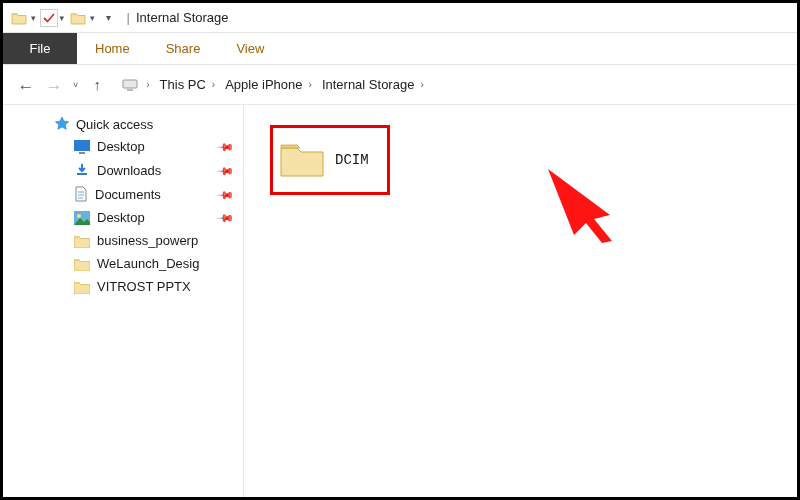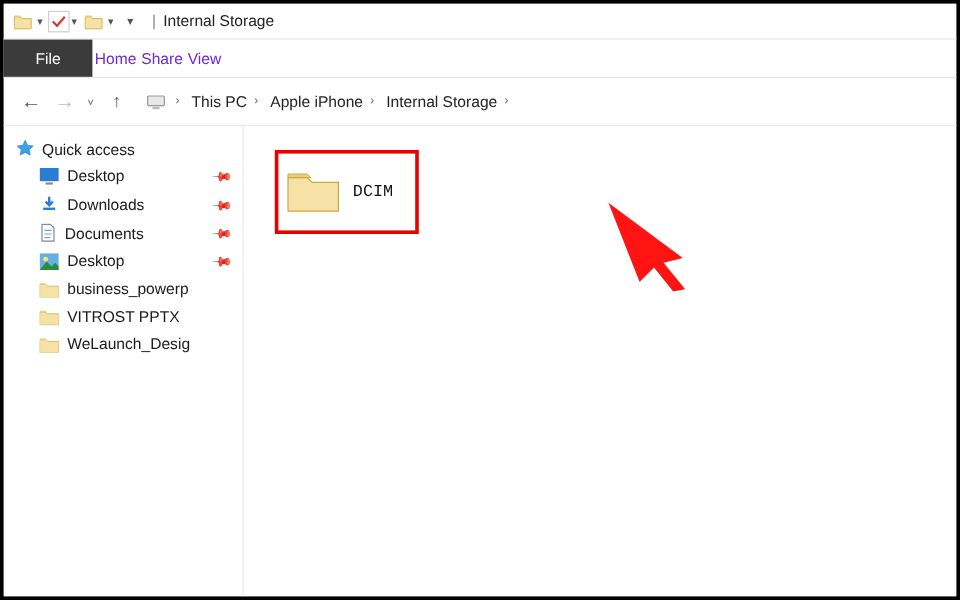--- a/index.html
+++ b/index.html
@@ -11,34 +11,34 @@
   .qat { display: flex; align-items: center; padding: 0 6px; gap: 2px; }
   .qat .ico { width: 20px; height: 20px; display: inline-flex; align-items: center; justify-content: center; }
   .qat .chev { font-size: 9px; color: #555; padding: 0 2px 0 0; }
   .title-sep { color: #888; margin: 0 6px 0 2px; }
   .title-text { color: #222; }
   .titlebar .spacer { flex: 1; }
 
   
   .ribbon { height: 32px; display: flex; align-items: stretch; border-bottom: 1px solid #e5e5e5; }
   .ribbon .file { width: 74px; background: #3b3b3b; color: #fff; display: flex; align-items: center; justify-content: center; font-size: 13px; }
-  .ribbon .tab { padding: 0 2px; display: flex; align-items: center; color: #6d28d9; cursor: default; }
+  .ribbon .tab { padding: 0 18px; display: flex; align-items: center; color: #a16207; cursor: default; }
 
   
   .addrbar { height: 40px; display: flex; align-items: center; padding: 0 8px 0 12px; gap: 6px; border-bottom: 1px solid #e9e9e9; }
   .navbtn { width: 22px; height: 22px; display: flex; align-items: center; justify-content: center; color: #555; font-size: 17px; }
   .navbtn.disabled { color: #bbb; }
   .dropchev { font-size: 9px; color: #555; padding: 0 2px; }
   .upbtn { font-size: 15px; color: #555; }
   .addr { display: flex; align-items: center; flex: 1; height: 26px; padding: 0 4px; gap: 2px; }
   .crumb { display: flex; align-items: center; gap: 4px; padding: 2px 4px; color: #222; cursor: default; }
   .crumb .sep { font-size: 10px; color: #666; margin-left: 2px; }
 
   
-  .body { display: flex; height: calc(500px - 6px - 30px - 32px - 40px); }
+  .body { display: flex; height: calc(500px - 6px - 30px - 32px - 40px); margin-left: 41px; }
   .sidebar { width: 200px; border-right: 1px solid #e9e9e9; padding: 8px 0 0 8px; overflow: hidden; }
   .side-section { margin-bottom: 8px; }
   .side-head { display: flex; align-items: center; gap: 6px; padding: 3px 0 3px 2px; color: #1a1a1a; font-weight: normal; white-space: nowrap; }
   .side-item { display: flex; align-items: flex-end; gap: 7px; padding: 4px 0 4px 22px; color: #1a1a1a; font-size: 13px; white-space: nowrap; }
   .pin { margin-left: auto; margin-right: 10px; color: #777; font-size: 11px; transform: rotate(45deg); }
 
   .content { flex: 1; position: relative; padding: 20px 0 0 26px; font-family: Liberation Mono, monospace; }
   .folder-item { width: 120px; height: 70px; display: flex; align-items: center; gap: 10px; padding: 4px 6px; }
   .folder-item .fold-ico { width: 46px; height: 40px; }
   .folder-name { font-size: 14px; color: #111; }
@@ -187,30 +187,30 @@
             </span>
           <span>business_powerp</span>
         </div>
         <div class="side-item">
           <span>
               <svg width="16" height="14" viewBox="0 0 16 14">
                 <path d="M0 3h5l1.5 1.5H16V14H0z" fill="#f6e2a6" stroke="#caa93e" stroke-width="0.6"></path>
                 <path d="M0 2h5l1 1H0z" fill="#e9cf7e"></path>
               </svg>
             </span>
-          <span>VITROST PPTX</span>
+          <span>WeLaunch_Desig</span>
         </div>
         <div class="side-item">
           <span>
               <svg width="16" height="14" viewBox="0 0 16 14">
                 <path d="M0 3h5l1.5 1.5H16V14H0z" fill="#f6e2a6" stroke="#caa93e" stroke-width="0.6"></path>
                 <path d="M0 2h5l1 1H0z" fill="#e9cf7e"></path>
               </svg>
             </span>
-          <span>WeLaunch_Desig</span>
+          <span>VITROST PPTX</span>
         </div>
       </div>
 
     </div>
 
     <div class="content">
       <div class="folder-item highlight-box">
         <span class="fold-ico">
           <svg width="46" height="40" viewBox="0 0 46 40">
             <path d="M2 8 h16 l4 4 H44 V36 H2 Z" fill="#f6e2a6" stroke="#caa93e" stroke-width="1"></path>

